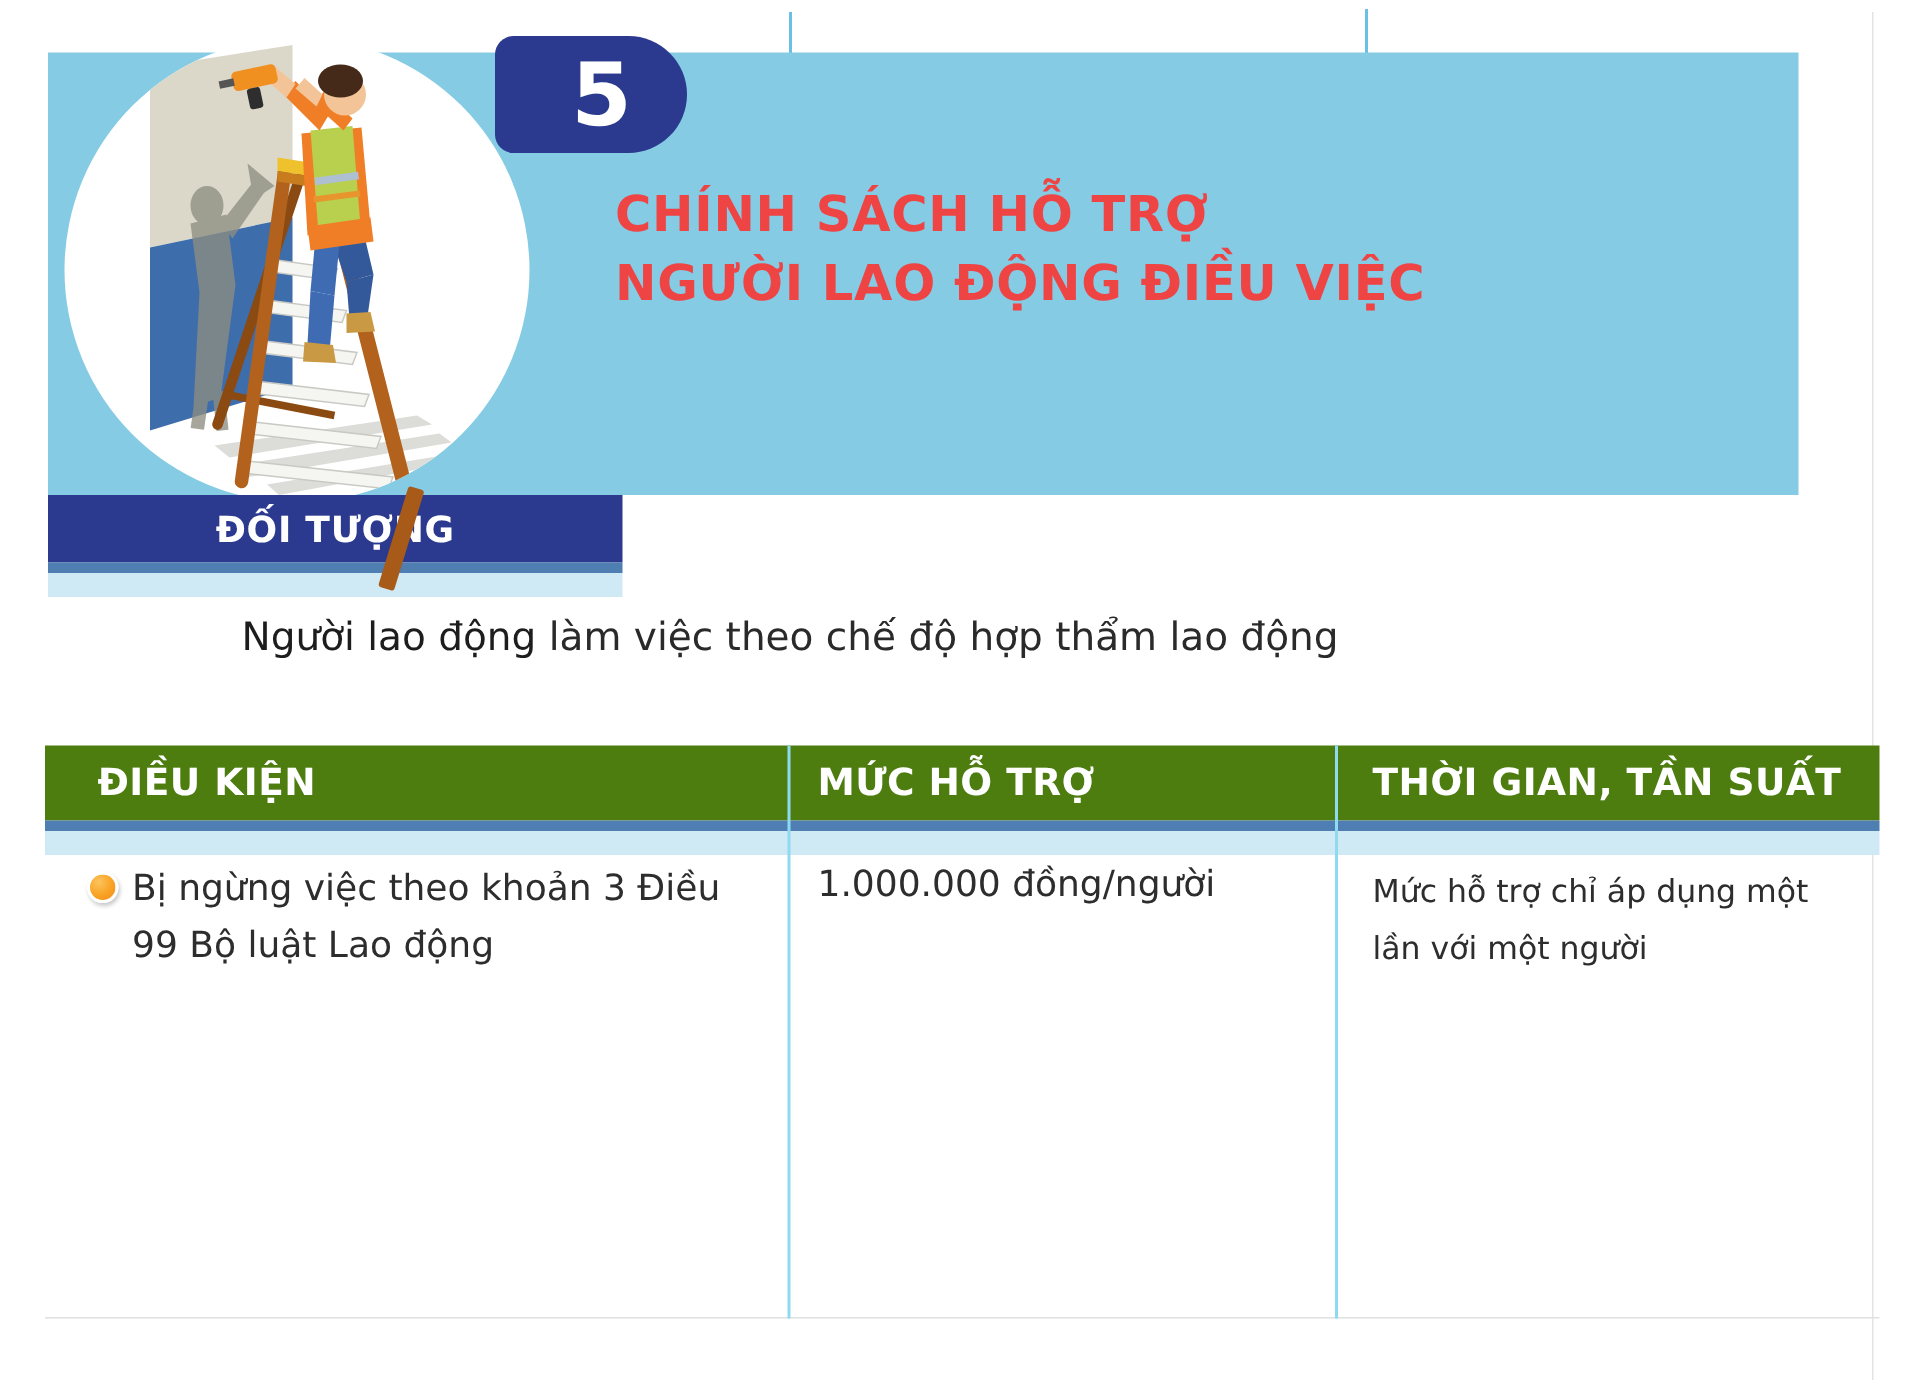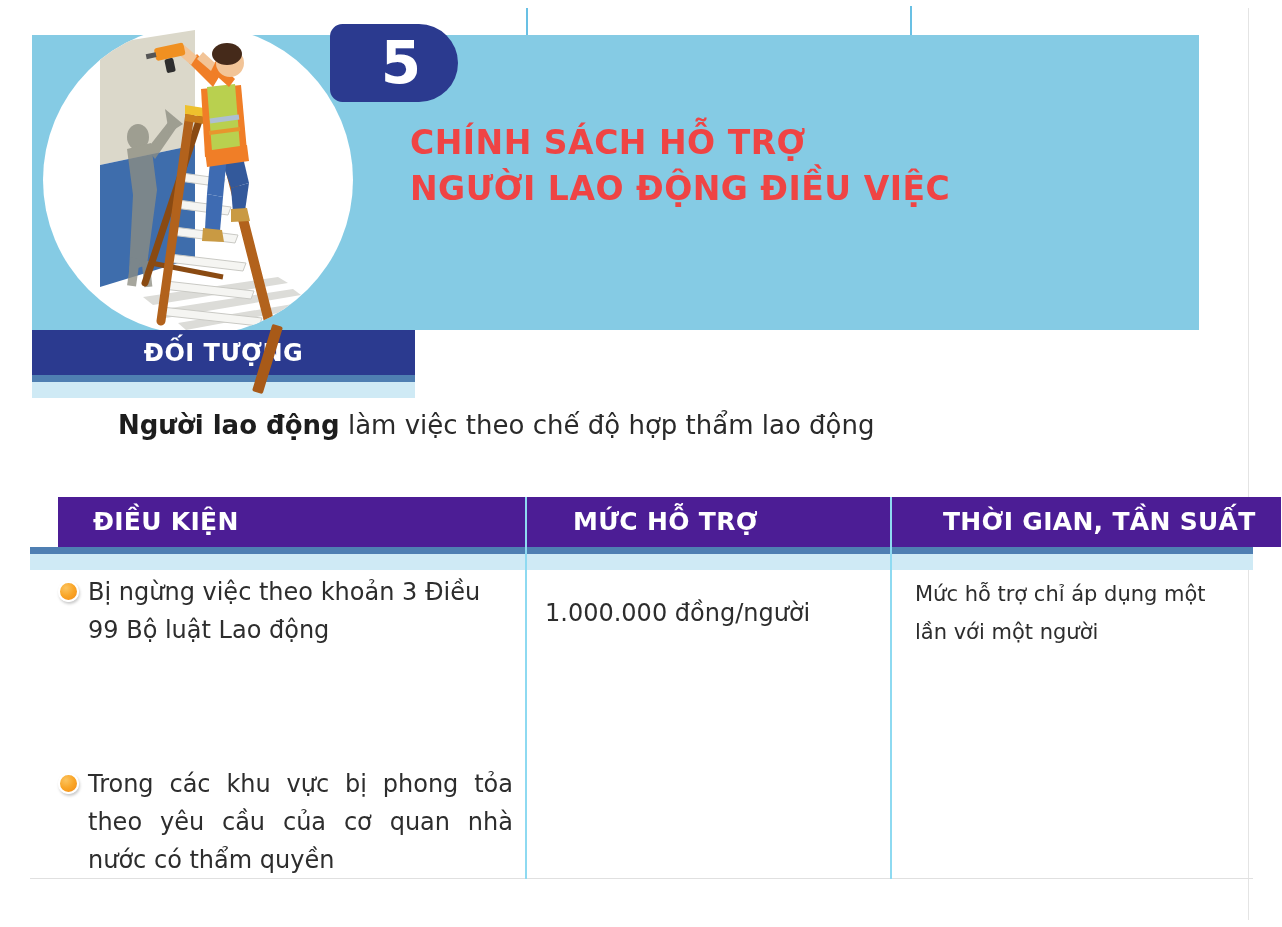--- a/index.html
+++ b/index.html
@@ -42,45 +42,45 @@
   .strip{position:absolute;left:32px;width:383px;}
   .strip-mid{top:375px;height:7px;background:#4f7fb2;}
   .strip-pale{top:382px;height:16px;background:#cfeaf5;}
 
   
   .ladder-leg{position:absolute;left:262px;top:324px;width:11px;height:70px;background:#a85a18;
               transform:rotate(17deg);border-radius:2px;}
 
   
   .subject{position:absolute;left:118px;top:410px;margin:0;font-size:26px;color:#2a2a2a;}
-  .subject .b{font-weight:bold;color:#1d1d1d;}
+  .subject .b{font-weight:normal;color:#1d1d1d;margin-left:43px;}
 
   
   .table{position:absolute;left:30px;top:497px;width:1223px;height:384px;}
-  .thead{position:absolute;left:0;top:0;width:1223px;height:50px;background:#4c1d95;margin-left:28px;}
+  .thead{position:absolute;left:0;top:0;width:1223px;height:50px;background:#4d7c0f;}
   .th{position:absolute;top:0;height:50px;line-height:50px;color:#ffffff;font-weight:bold;
       font-size:25px;letter-spacing:0.3px;white-space:nowrap;}
   .th1{left:35px;}  .th2{left:515px;}  .th3{left:885px;}
   .hstrip{position:absolute;left:0;width:1223px;}
   .hstrip-mid{top:50px;height:7px;background:#4f7fb2;}
   .hstrip-pale{top:57px;height:16px;background:#cfeaf5;}
   .vdiv{position:absolute;top:0;width:2px;height:382px;background:#8edaf1;z-index:3;}
   .vdiv1{left:495px;} .vdiv2{left:860px;}
   .bottomline{position:absolute;left:0;top:381px;width:1223px;height:1px;background:#e0e0e0;}
 
   .cond{position:absolute;padding-left:30px;font-size:24px;line-height:38px;color:#2d2d2d;}
   .cond1{left:28px;top:76px;width:410px;}
   .cond2{left:28px;top:194px;width:470px;}
   .cond3{left:28px;top:268px;width:425px;text-align:justify;}
   .bullet{
     position:absolute;left:0;top:8px;width:17px;height:17px;border-radius:50%;
     background:radial-gradient(circle at 35% 30%, #fcc45f 0%, #f9a527 50%, #f28a16 100%);
     border:2px solid #ffffff;box-shadow:1px 2px 3px rgba(0,0,0,0.22);
   }
-  .amount{position:absolute;left:515px;top:78px;font-size:24px;white-space:nowrap;margin-top:24px;}
+  .amount{position:absolute;left:515px;top:78px;font-size:24px;white-space:nowrap;}
   .freq{position:absolute;left:885px;top:78px;width:312px;font-size:21px;line-height:38px;}
 </style>
 </head>
 <body>
 
 <div class="stage">
 
   <div class="tick tick1"></div>
   <div class="tick tick2"></div>
   <div class="edge-line"></div>
@@ -181,22 +181,18 @@
     <div class="hstrip hstrip-mid"></div>
     <div class="hstrip hstrip-pale"></div>
     <div class="vdiv vdiv1"></div>
     <div class="vdiv vdiv2"></div>
     <div class="bottomline"></div>
 
     <div class="cond cond1">
       <span class="bullet"></span>
       <span class="cond-text">Bị ngừng việc theo khoản 3 Điều 99 Bộ luật Lao động</span>
     </div>
-    <div class="cond cond3">
-      <span class="bullet"></span>
-      <span class="cond-text">Trong các khu vực bị phong tỏa theo yêu cầu của cơ quan nhà nước có thẩm quyền</span>
-    </div>
 
     <div class="amount">1.000.000 đồng/người</div>
     <div class="freq">Mức hỗ trợ chỉ áp dụng một lần với một người</div>
   </div>
 
 </div>
 
 </body></html>

